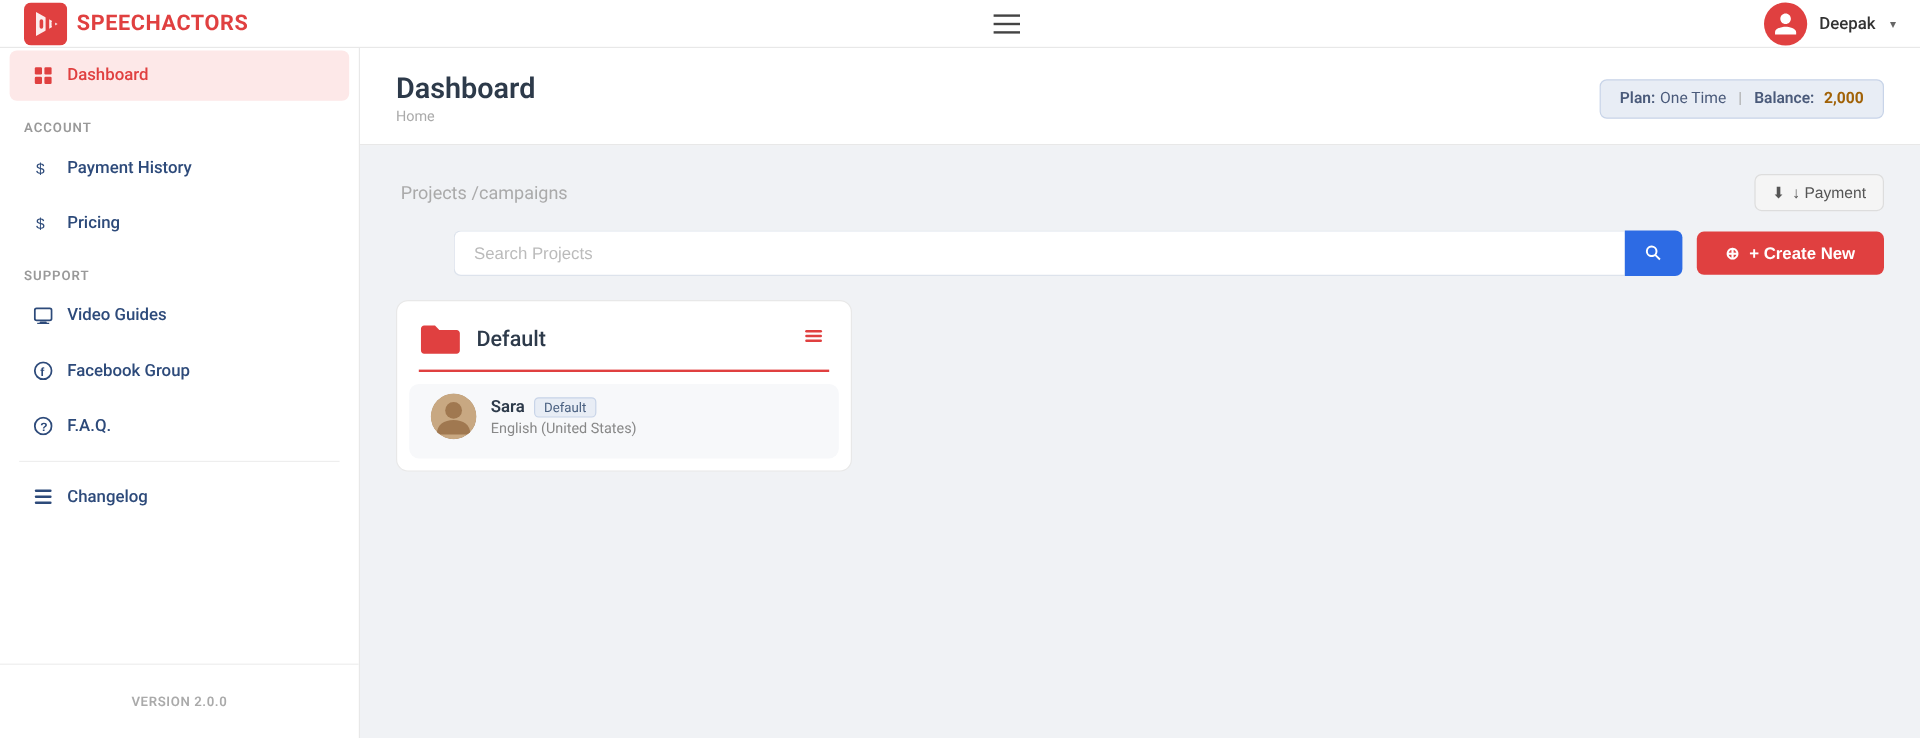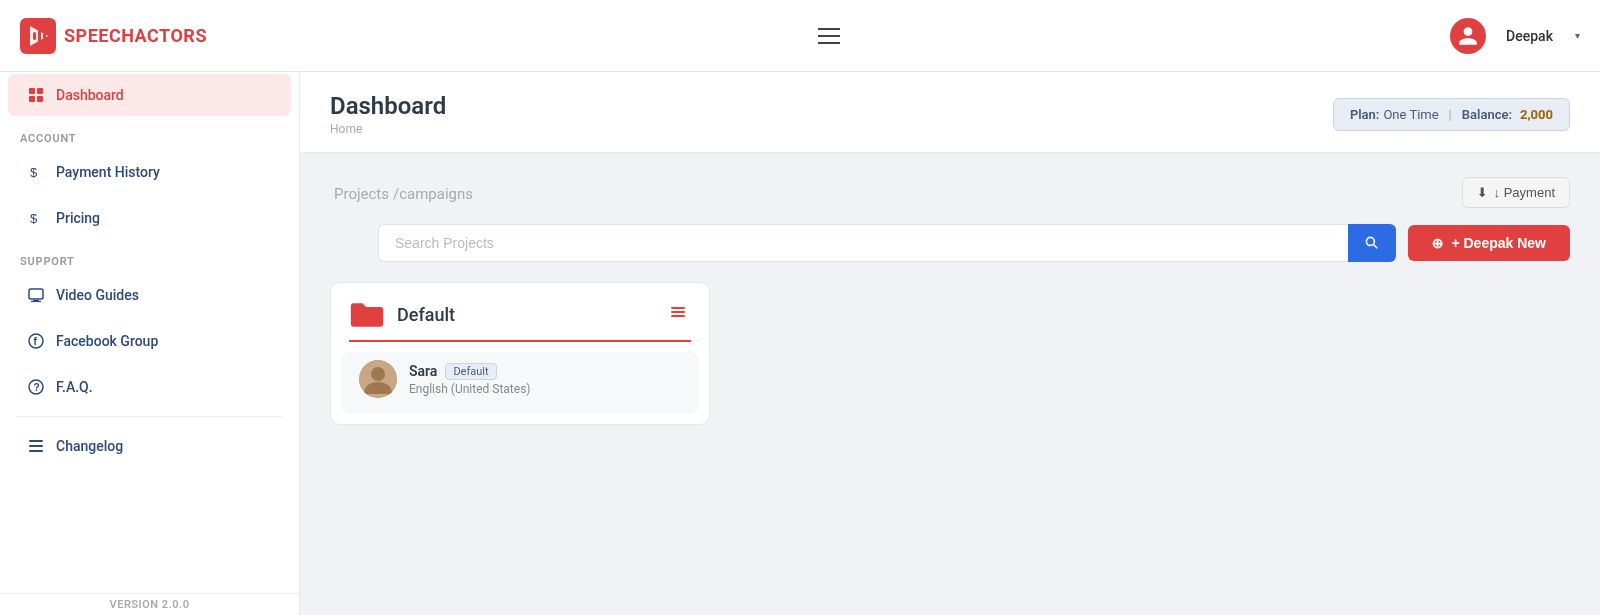--- a/index.html
+++ b/index.html
@@ -1,29 +1,29 @@
 <!DOCTYPE html>
 <html><head>
   <meta charset="utf-8">
   <style>
     * { box-sizing: border-box; margin: 0; padding: 0; }
     body { font-family: -apple-system, BlinkMacSystemFont, 'Segoe UI', Roboto, sans-serif; background: #f0f2f5; display: flex; flex-direction: column; height: 615px; overflow: hidden; }
 
     
     .top-nav {
       display: flex; align-items: center; justify-content: space-between;
-      background: #fff; height: 72px; padding: 0 20px;
+      background: #fff; height: 40px; padding: 0 20px;
       border-bottom: 1px solid #e8e8e8; flex-shrink: 0; z-index: 10;
     }
     .logo-area { display: flex; align-items: center; gap: 8px; }
     .logo-icon { width: 36px; height: 36px; }
     .logo-text { font-size: 18px; font-weight: 700; color: #e04040; letter-spacing: 0.5px; }
     .hamburger { cursor: pointer; display: flex; flex-direction: column; gap: 5px; }
     .hamburger span { width: 22px; height: 2px; background: #444; display: block; }
-    .user-area { display: flex; align-items: center; gap: 20px; cursor: pointer; justify-content: space-between; }
+    .user-area { display: flex; align-items: center; gap: 10px; cursor: pointer; justify-content: space-between; }
     .user-avatar { width: 36px; height: 36px; border-radius: 50%; background: #e04040; display: flex; align-items: center; justify-content: center; }
     .user-avatar svg { width: 22px; height: 22px; fill: #fff; }
     .user-name { font-size: 14px; font-weight: 500; color: #333; }
     .chevron-down { font-size: 10px; color: #666; margin-left: 2px; }
 
     
     .layout { display: flex; flex: 1; overflow: hidden; }
 
     
     .sidebar {
@@ -37,21 +37,21 @@
       border-radius: 6px; margin: 2px 8px;
       transition: background 0.15s;
     }
     .sidebar-item.active { background: #fde8e8; color: #e04040; }
     .sidebar-section-label {
       font-size: 11px; font-weight: 600; color: #999; text-transform: uppercase;
       padding: 14px 20px 4px; letter-spacing: 0.8px;
     }
     .sidebar-icon { font-size: 16px; display: flex; align-items: center; }
     .sidebar-version {
-      margin-top: auto; padding: 4px; text-align: center;
+      margin-top: auto; padding: 24px; text-align: center;
       font-size: 11px; color: #aaa; font-weight: 600; letter-spacing: 0.5px;
       border-top: 1px solid #eee;
     }
     .sidebar-divider { border: none; border-top: 1px solid #eee; margin: 6px 16px; }
 
     
     .main-content { flex: 1; overflow-y: auto; padding: 0; background: #f0f2f5; }
 
     
     .dash-header {
@@ -288,21 +288,21 @@
         <div class="search-wrap">
           <input class="search-input" type="text" placeholder="Search Projects" style="">
           <button class="search-btn">
             <svg viewBox="0 0 20 20">
               <path d="M12.9 11.5l4.4 4.4-1.4 1.4-4.4-4.4A6 6 0 1 1 12.9 11.5zM8 12A4 4 0 1 0 8 4a4 4 0 0 0 0 8z"></path>
             </svg>
           </button>
         </div>
         <button class="create-btn">
           <span>⊕</span>
-          <span>+ Deepak New</span>
+          <span>+ Create New</span>
         </button>
       </div>
 
       <div class="project-card">
         <div class="project-card-header">
           <div class="project-folder">
 
             <svg class="folder-icon" viewBox="0 0 40 32" fill="none">
               <path d="M2 6C2 4.3 3.3 3 5 3h10l4 4h16c1.7 0 3 1.3 3 3v16c0 1.7-1.3 3-3 3H5c-1.7 0-3-1.3-3-3V6z" fill="#e04040"></path>
             </svg>

